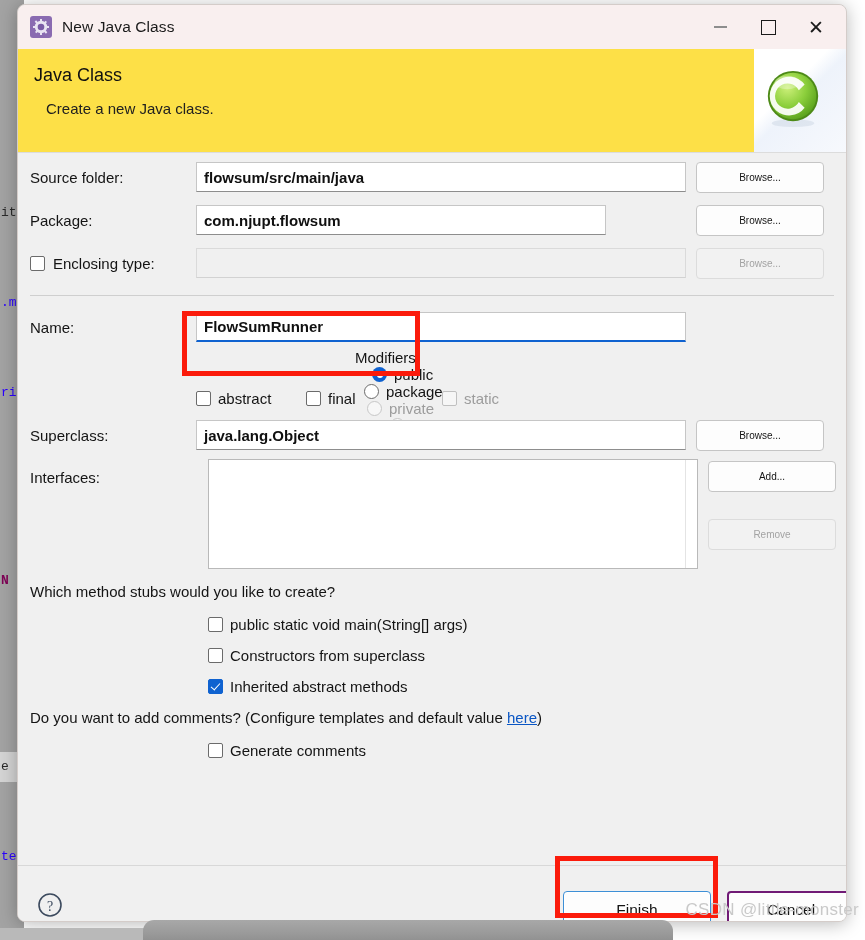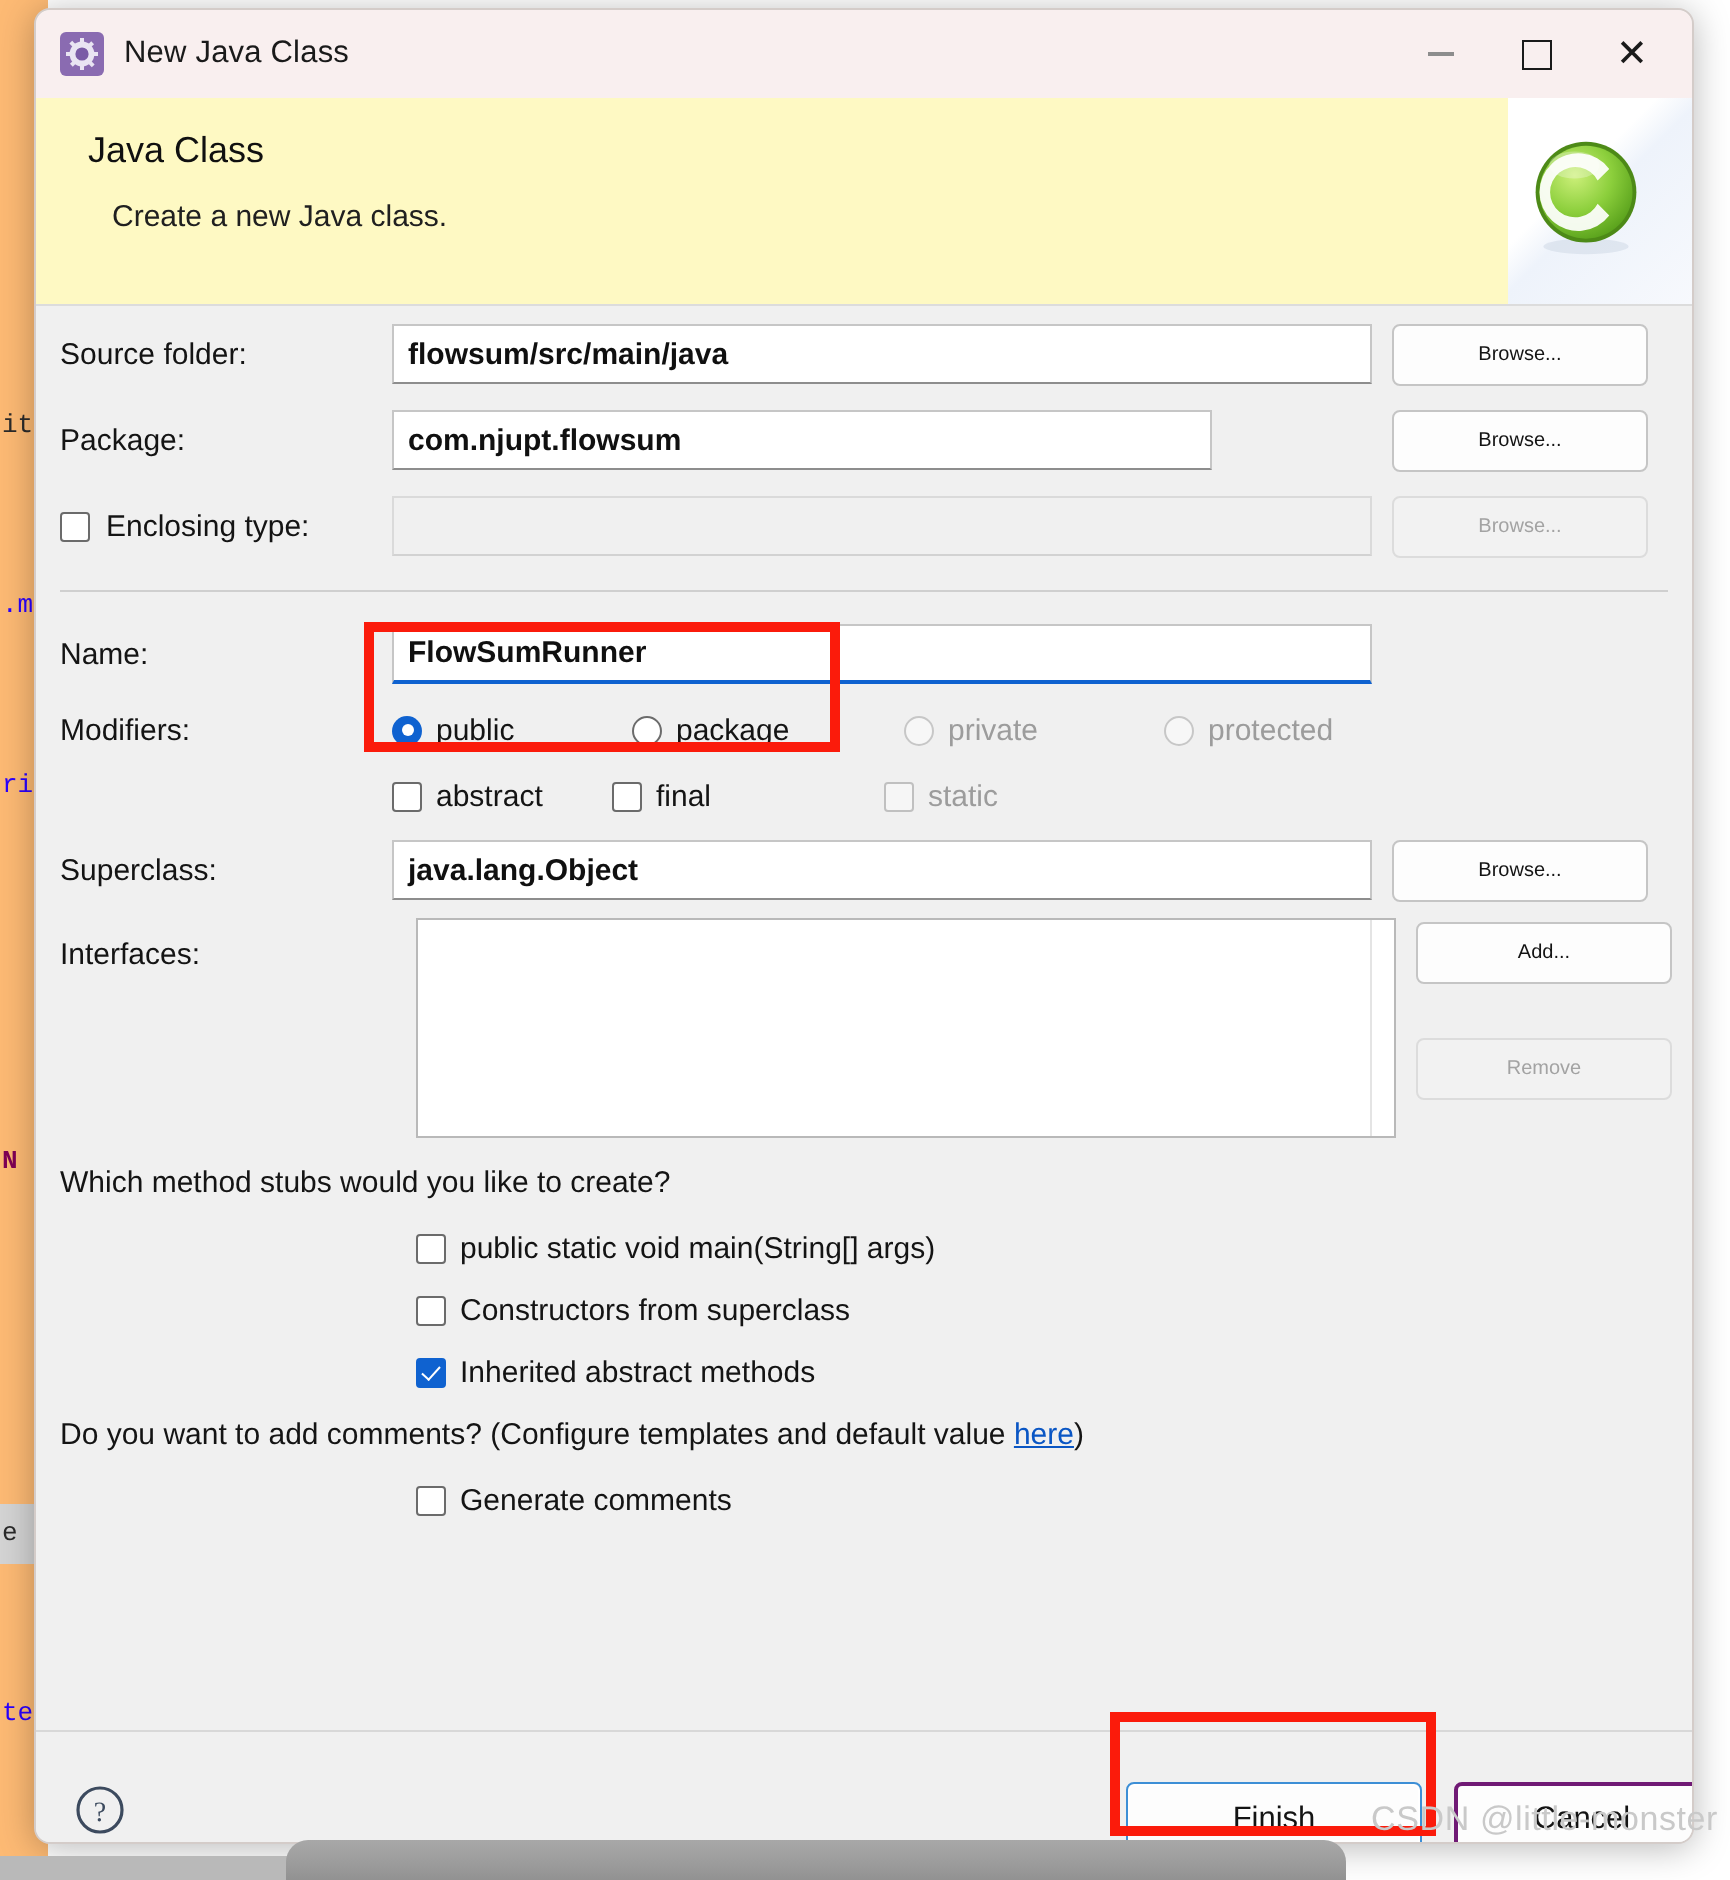--- a/index.html
+++ b/index.html
@@ -14,21 +14,21 @@
     position: relative;
     width: 865px; height: 940px;
     background: #ffffff;
   }
 
   
   .bg-editor {
     position: absolute;
     left: 0; top: 0;
     width: 24px; height: 940px;
-    background: #fdba74;
+    background: #a3a3a3;
     overflow: hidden;
     font-family: "Liberation Mono", monospace;
     font-size: 13px;
     line-height: 30px;
     color: #2a2a2a;
     white-space: pre;
   }
   .bg-editor div { padding-left: 1px; }
   .bg-kw  { color: #7f0055; font-weight: bold; }
   .bg-str { color: #2a00ff; }
@@ -94,23 +94,23 @@
   }
   .win-btn.close { color: #1a1a1a; margin-right: 6px; }
   .win-btn .minbar { width: 13px; height: 1.5px; background: #8d8d8d; }
   .win-btn .maxbox { width: 13px; height: 13px; border: 1.7px solid #1a1a1a; }
   .win-btn .xmark { font-size: 19px; line-height: 1; color:#1a1a1a; font-weight: 300; }
 
   
   .header {
     position: relative;
     height: 104px;
-    background: #fef9c3;
+    background: #fde047;
     border-bottom: 1px solid #dcdcdc;
-    padding: 12px 0 0 26px;
+    padding: 12px 0 0 16px;
     box-sizing: border-box;
   }
   .header-title {
     font-size: 18px;
     color: #101010;
     margin: 4px 0 0 0;
     font-weight: 400;
   }
   .header-sub {
     font-size: 15px;
@@ -444,21 +444,21 @@
         <div class="btn disabled" style="margin-left:10px;">Browse...</div>
       </div>
 
       <div class="sep" style="top:142px;"></div>
 
       <div class="row" style="top:158px;">
         <div class="lbl">Name:</div>
         <div class="field focus" style="width:490px;">FlowSumRunner</div>
       </div>
 
-      <div class="row" style="top:196px;">
+      <div class="row" style="top:196px;flex-direction:column;">
         <div class="lbl">Modifiers:</div>
         <div class="opt" style="width:120px;">
           <span class="rd sel"></span>
           <span>public</span>
         </div>
         <div class="opt" style="width:136px;">
           <span class="rd"></span>
           <span>package</span>
         </div>
         <div class="opt dis" style="width:130px;">

